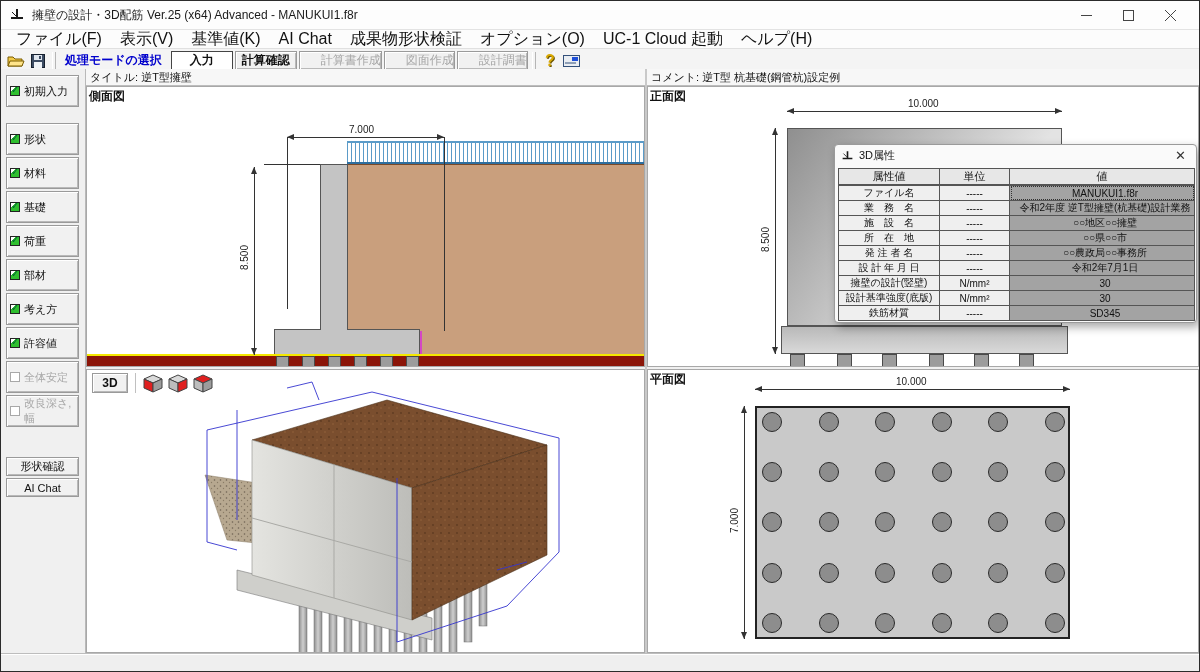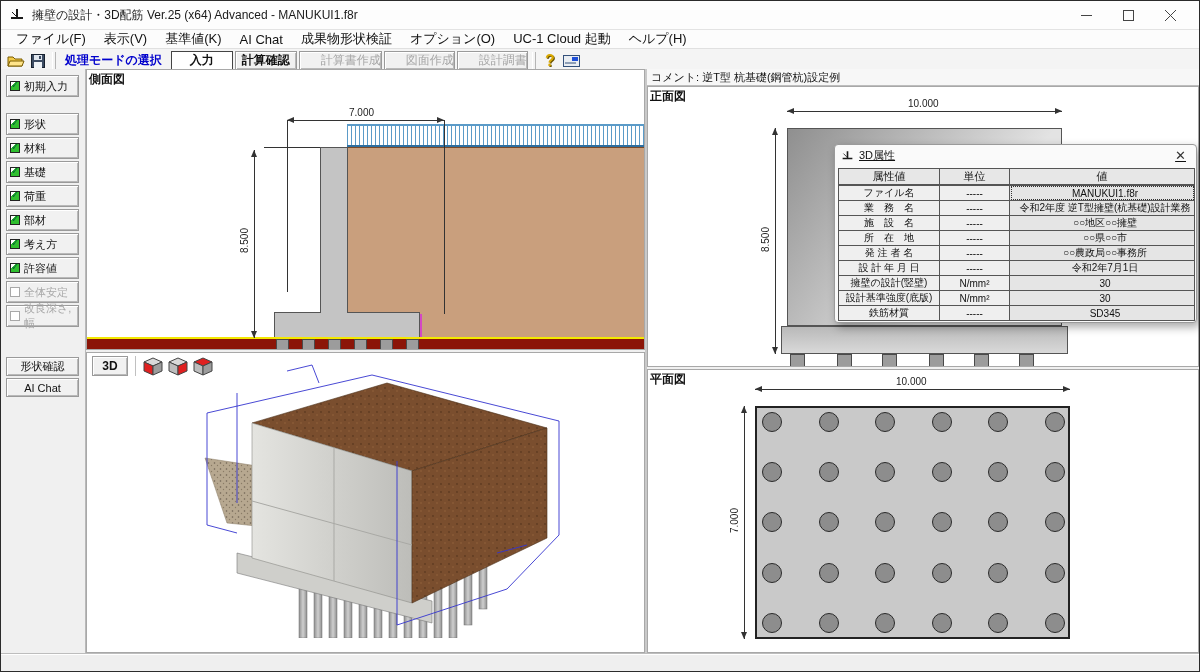--- a/index.html
+++ b/index.html
@@ -14,40 +14,40 @@
   .titlebar .app-icon { width:16px; height:14px; margin-right:7px; flex:0 0 auto; }
   .titlebar .title-text { font-size:12px; color:#1a1a1a; }
   .win-controls { margin-left:auto; display:flex; align-items:center; gap:0; }
   .win-btn { width:42px; height:24px; display:flex; align-items:center; justify-content:center;
              color:#444; font-size:13px; }
   .win-btn svg { display:block; }
 
   
   .menubar { height:19px; background:#fcfcfc; display:flex; align-items:center; padding:0 6px;
              border-bottom:1px solid #e0e0e0; }
-  .menu-item { padding:1px 9px; font-size:13px; color:#111; }
+  .menu-item { padding:1px 9px; font-size:16px; color:#111; }
 
   
   .toolbar { height:24px; background:#f4f4f4; border-bottom:1px solid #c9c9c9;
              display:flex; align-items:center; padding:0 4px; }
   .tb-grip { width:4px; height:18px; border-left:1px solid #fff; border-right:1px solid #b5b5b5; margin:0 3px; }
   .tb-icon { width:22px; height:20px; display:flex; align-items:center; justify-content:center; }
   .mode-label { color:#0000cc; font-weight:bold; font-size:12px; padding:0 8px 0 6px; }
   .tb-btn { min-width:62px; height:19px; margin:0 1px; font-size:12px; text-align:center; line-height:17px;
             background:#f1f1f1; border:1px solid #9a9a9a;
             box-shadow:inset 1px 1px 0 #ffffff, inset -1px -1px 0 #b9b9b9; color:#111; }
   .tb-btn.active { background:#ffffff; border:1px solid #444; box-shadow:none; font-weight:bold; }
   .tb-btn.bold { font-weight:bold; }
   .tb-btn.disabled { color:#a6a6a6;padding-left:21px; }
   .help-q { color:#d9a800; font-weight:bold; font-size:16px; text-shadow:1px 1px 0 #6b5400; }
 
   
   .content { position:absolute; top:68px; left:0; right:0; bottom:18px; display:flex; }
   .sidebar { width:85px; background:#f0f0f0; border-right:1px solid #b9b9b9; padding:6px 5px 0 5px; }
-  .sb-btn { width:73px; height:22px; margin-bottom:2px; display:flex; align-items:center;
+  .sb-btn { width:73px; height:32px; margin-bottom:2px; display:flex; align-items:center;
             background:#f1f1f1; border:1px solid #9a9a9a; font-size:11px;
             box-shadow:inset 1px 1px 0 #ffffff, inset -1px -1px 0 #b9b9b9; padding:0 3px; }
   .sb-btn .cb { width:10px; height:10px; margin-right:4px; flex:0 0 auto; border:1px solid #222;
                 background:linear-gradient(135deg,#ffffff 0 28%,#2fbf2f 28%); position:relative; }
   .sb-btn .cb::after { content:"✓"; position:absolute; left:0px; top:-3px; font-size:10px; color:#063; font-weight:bold; }
   .sb-btn.disabled { color:#a8a8a8; }
   .sb-btn.disabled .cb { background:#fff; border-color:#a8a8a8; }
   .sb-btn.disabled .cb::after { content:""; }
   .sb-gap { height:14px; }
   .sb-action { justify-content:center; height:19px; }
@@ -99,31 +99,31 @@
   
   .btn-3d { position:absolute; left:5px; top:3px; width:36px; height:20px; background:#f1f1f1;
             border:1px solid #9a9a9a; box-shadow:inset 1px 1px 0 #fff, inset -1px -1px 0 #b9b9b9;
             font-weight:bold; font-size:12px; text-align:center; line-height:18px; z-index:6; }
   .cube-row { position:absolute; left:48px; top:3px; display:flex; gap:4px; z-index:6;
               border-left:1px solid #c0c0c0; padding-left:7px; }
   .cube-row svg { display:block; }
 
   
   .dialog { position:absolute; left:833px; top:143px; width:363px; height:179px; background:#fafafa;
-            border:1px solid #9a9a9a; border-radius:4px; box-shadow:3px 4px 10px rgba(0,0,0,.35); z-index:50;text-decoration:underline; }
+            border:1px solid #9a9a9a; border-radius:4px; box-shadow:3px 4px 10px rgba(0,0,0,.35); z-index:50; }
   .dlg-title { height:21px; display:flex; align-items:center; padding:0 6px; font-size:11px; }
   .dlg-title .t { flex:1; margin-left:5px; }
   .dlg-close { font-size:13px; color:#333; padding:0 4px; }
   .dlg-table { position:absolute; left:3px; right:3px; top:23px; bottom:3px;
                border:1px solid #555; border-collapse:collapse; table-layout:fixed; width:357px; }
   .dlg-table td { border:1px solid #555; font-size:10px; text-align:center; padding:0 2px;
                   height:13px; overflow:hidden; white-space:nowrap; }
   .dlg-table tr.hdr td { background:#e7e7e7; border-bottom:2px solid #555; font-size:11px; }
   .dlg-table td.lab, .dlg-table td.unit { background:#efefef; }
-  .dlg-table td.val { background:#e5e5e5;padding-left:8px; }
+  .dlg-table td.val { background:#a3a3a3;padding-left:8px; }
   .dlg-table td.sel { outline:1px dotted #333; outline-offset:-2px; }
   .c1 { width:101px; } .c2 { width:70px; }
 
   
   .statusbar { position:absolute; left:0; right:0; bottom:0; height:18px; background:#efefef;
                border-top:1px solid #bdbdbd; box-shadow:inset 0 1px 0 #fff; }
 </style>
 </head>
 <body>
 
@@ -248,20 +248,23 @@
           <span>形状確認</span>
         </div>
       <div class="sb-btn sb-action">
           <span>AI Chat</span>
         </div>
     </div>
 
     <div class="main">
 
       <div class="col col-left">
+        <div class="pane-header">
+          <span>タイトル: 逆T型擁壁</span>
+        </div>
 
         <div class="view v-side">
           <span class="view-label">側面図</span>
 
           <div class="abs soil" style="left:260px; top:77px; width:297px; height:192px;"></div>
 
           <div class="abs hatch" style="left:260px; top:54px; width:297px; height:23px;"></div>
 
           <div class="abs concrete" style="left:187px; top:242px; width:146px; height:26px;"></div>
 

